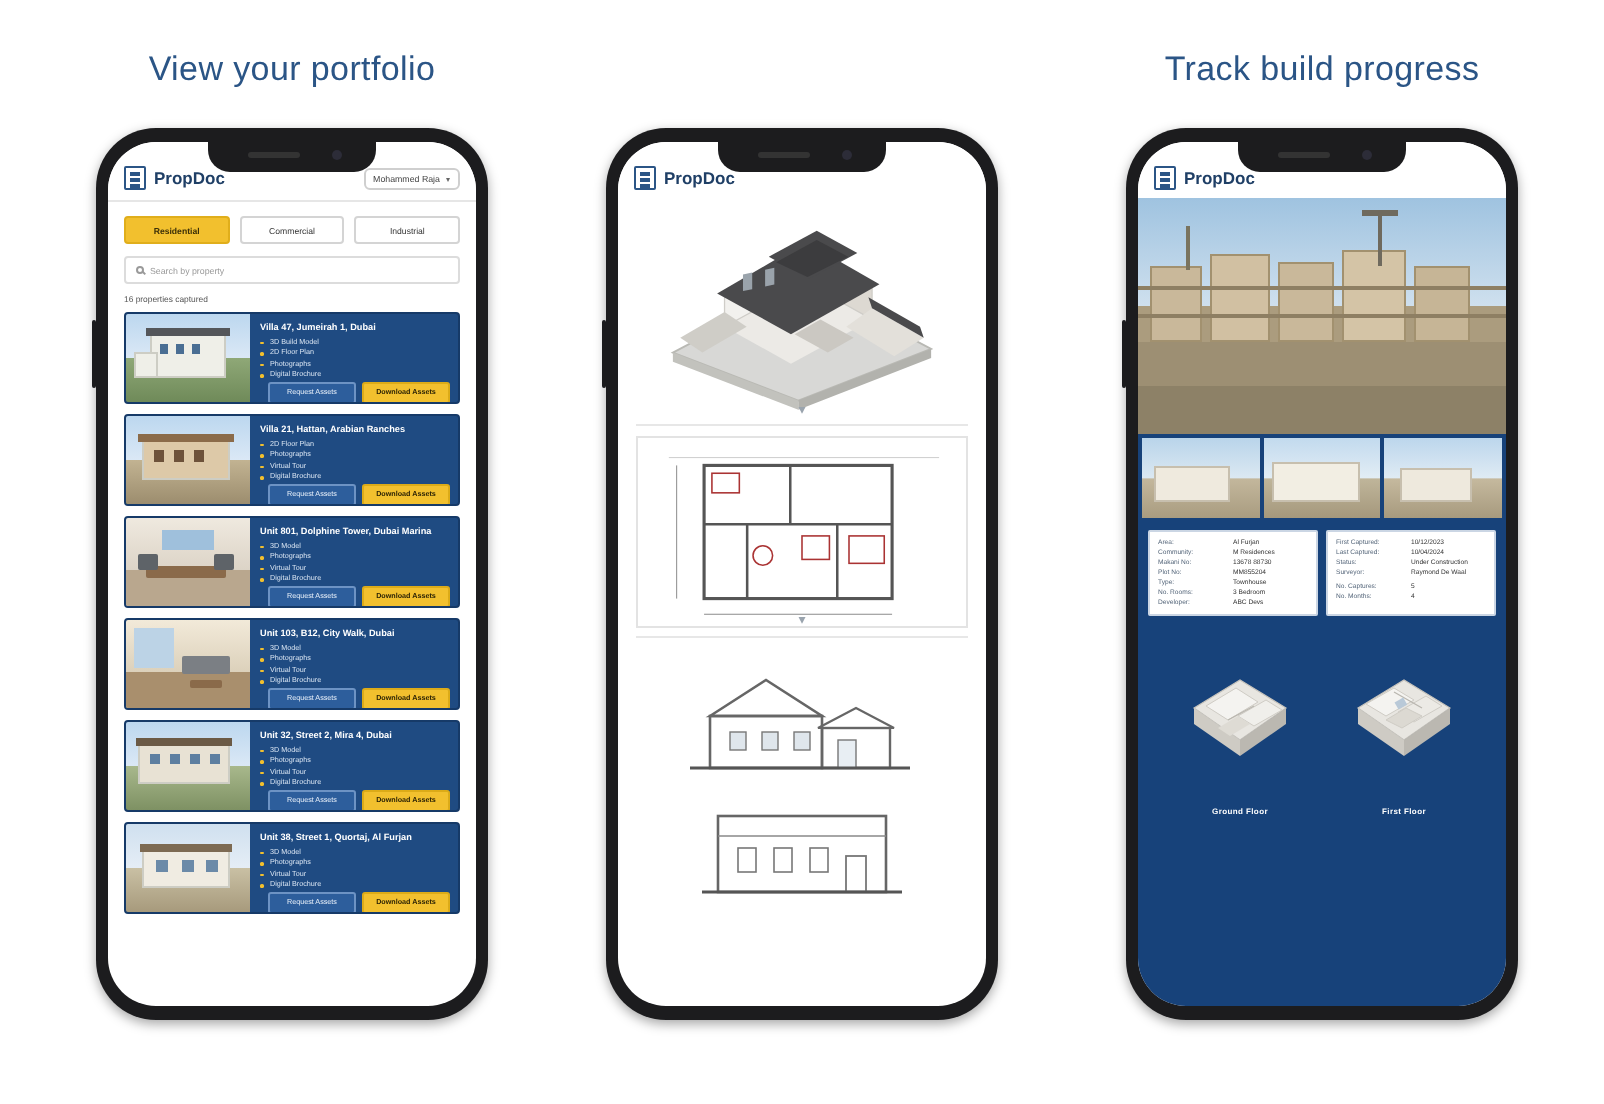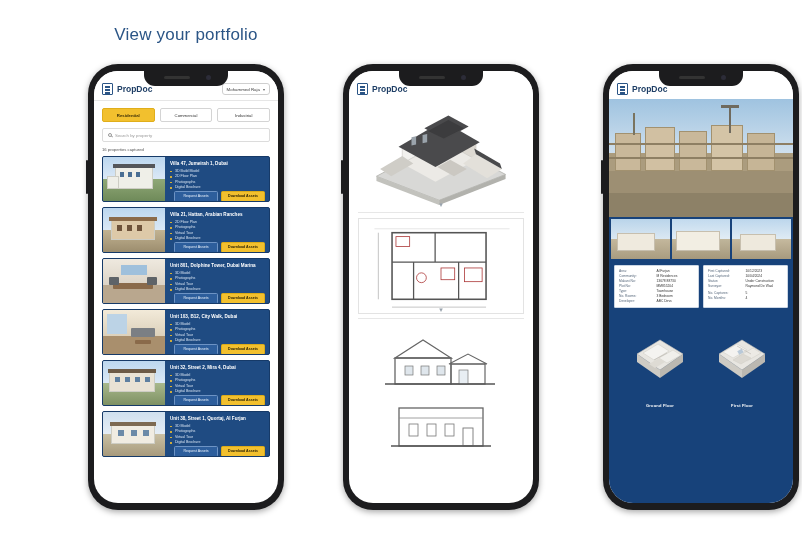--- a/index.html
+++ b/index.html
@@ -2,21 +2,21 @@
 <html><head>
 <meta charset="utf-8">
 <style>
   * { box-sizing: border-box; margin: 0; padding: 0; }
   html, body {
     width: 802px; height: 552px;
     background: #ffffff;
     font-family: "Liberation Sans", sans-serif;
     overflow: hidden;
   }
-  .stage { position: relative; width: 723px; height: 552px; background:#fff;margin-left:40px; }
+  .stage { position: relative; width: 723px; height: 552px; background:#fff; }
 
   .panel { position: absolute; top: 0; width: 260px; height: 552px; }
   .panel.p1 { left: 16px; }
   .panel.p2 { left: 271px; }
   .panel.p3 { left: 531px; }
 
   .panel-title {
     text-align: center;
     color: #2b5586;
     font-size: 17px;
@@ -64,21 +64,21 @@
   .screen {
     position: relative;
     width: 100%; height: 100%;
     background: #ffffff;
     border-radius: 24px;
     overflow: hidden;
   }
 
   
   .app-header {
-    display: flex; justify-content: space-between;
+    display: flex; align-items: center; justify-content: space-between;
     padding: 12px 8px 5px 8px;
     border-bottom: 1px solid #e6e6e6;
     background: #fff;
   }
   .brand { display: flex; align-items: center; gap: 4px; }
   .brand-mark {
     width: 11px; height: 12px;
     border: 1.3px solid #2b5586;
     border-radius: 1px;
     position: relative;
@@ -507,20 +507,21 @@
               <line x1="30" y1="48" x2="130" y2="48" stroke="#555" stroke-width="1.4"></line>
             </svg>
           </div>
 
         </div>
       </div>
     </div>
   </div>
 
   <div class="panel p3">
+    <div class="panel-title">Track build progress</div>
 
     <div class="phone">
       <div class="notch">
         <span class="speaker"></span>
         <span class="cam"></span>
       </div>
       <div class="screen">
 
         <div class="app-header" style="border-bottom:none;padding-bottom:4px;">
           <div class="brand">

